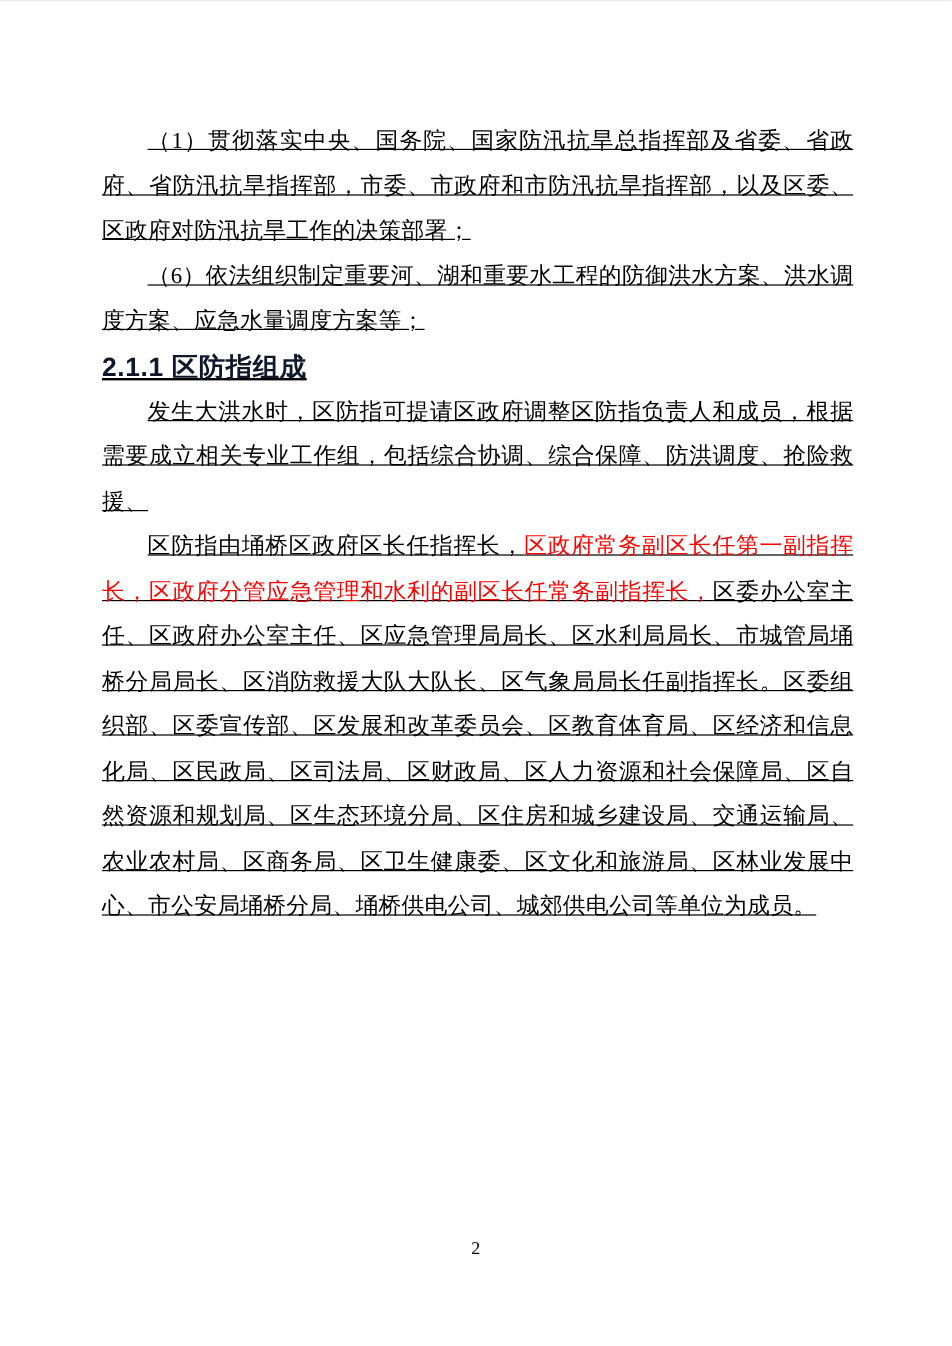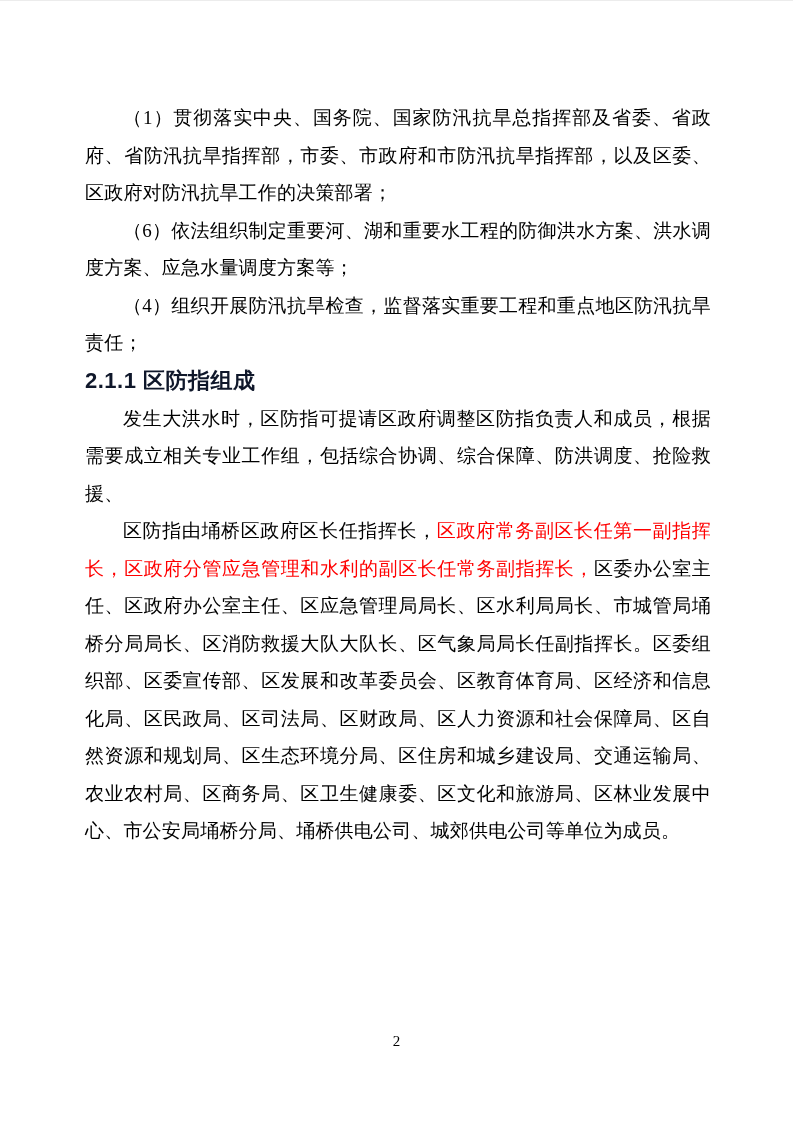--- a/index.html
+++ b/index.html
@@ -16,20 +16,21 @@
     box-sizing: border-box;
     border-top: 1px solid #ececec;
     font-family: "Liberation Serif", "DejaVu Serif", serif;
     color: #000000;
   }
   .content {
     position: absolute;
     left: 85px;
     top: 98px;
     width: 626px;
+    text-decoration: underline;
   }
   .para {
     margin: 0;
     font-size: 19px;
     line-height: 37.5px;
     color: #000000;
     text-align: justify;
     text-indent: 2em;
     letter-spacing: 0.2px;
   }
@@ -59,21 +60,20 @@
   }
 </style>
 </head>
 <body>
 
 <div class="page">
   <div class="content">
 
     <p class="para">（1）贯彻落实中央、国务院、国家防汛抗旱总指挥部及省委、省政府、省防汛抗旱指挥部，市委、市政府和市防汛抗旱指挥部，以及区委、区政府对防汛抗旱工作的决策部署；</p>
     <p class="para">（6）依法组织制定重要河、湖和重要水工程的防御洪水方案、洪水调度方案、应急水量调度方案等；</p>
-    <p class="para">（4）组织开展防汛抗旱检查，监督落实重要工程和重点地区防汛抗旱责任；</p>
 
     <h2 class="heading">2.1.1 区防指组成</h2>
 
     <p class="para">发生大洪水时，区防指可提请区政府调整区防指负责人和成员，根据需要成立相关专业工作组，包括综合协调、综合保障、防洪调度、抢险救援、</p>
 
     <p class="para"><span>区防指由埇桥区政府区长任指挥长，</span><span class="red-text">区政府常务副区长任第一副指挥长，区政府分管应急管理和水利的副区长任常务副指挥长，</span><span>区委办公室主任、区政府办公室主任、区应急管理局局长、区水利局局长、市城管局埇桥分局局长、区消防救援大队大队长、区气象局局长任副指挥长。区委组织部、区委宣传部、区发展和改革委员会、区教育体育局、区经济和信息化局、区民政局、区司法局、区财政局、区人力资源和社会保障局、区自然资源和规划局、区生态环境分局、区住房和城乡建设局、交通运输局、农业农村局、区商务局、区卫生健康委、区文化和旅游局、区林业发展中心、市公安局埇桥分局、埇桥供电公司、城郊供电公司等单位为成员。</span></p>
 
   </div>
 
   <div class="page-number">2</div>

